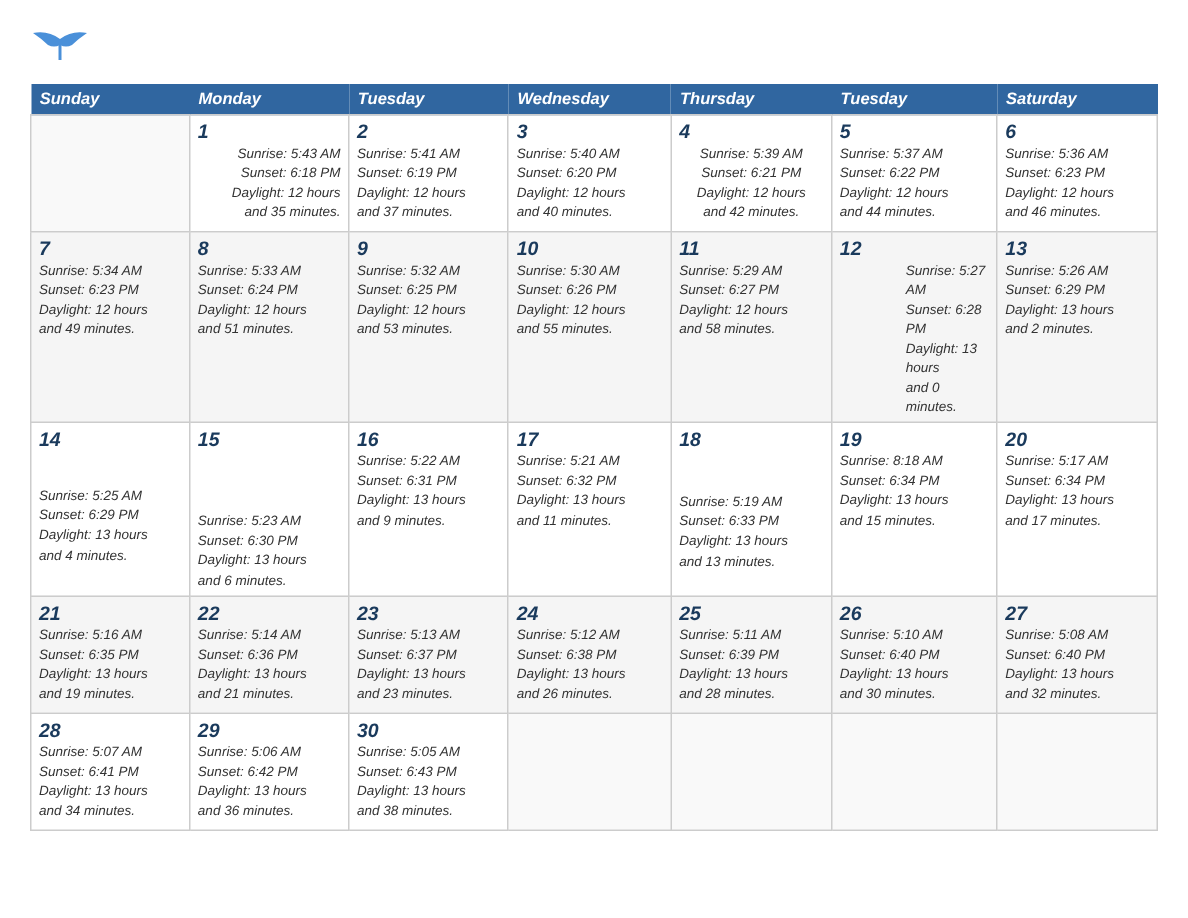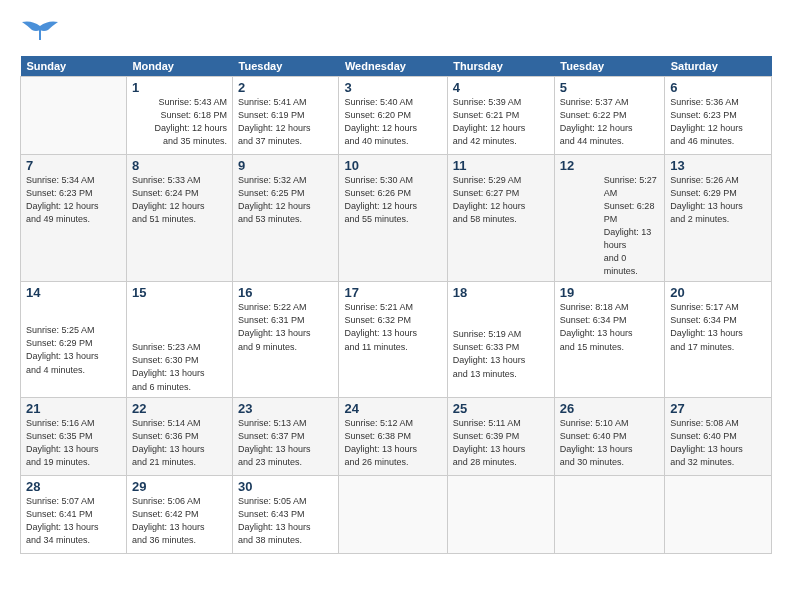--- a/index.html
+++ b/index.html
@@ -6,20 +6,21 @@
     body {
       font-family: Arial, sans-serif;
       background: #fff;
       width: 792px;
       height: 612px;
       overflow: hidden;
     }
     .page {
       width: 792px;
       padding: 18px 20px 10px 20px;
+      font-style: italic;
     }
     .header {
       display: flex;
       justify-content: space-between;
       align-items: flex-start;
       margin-bottom: 8px;
     }
     .logo {
       display: flex;
       flex-direction: column;
@@ -138,21 +139,21 @@
           </td>
           <td>
             <span class="day-num">3</span>
             <div class="day-info" style="white-space: pre-line;">Sunrise: 5:40 AM
 Sunset: 6:20 PM
 Daylight: 12 hours
 and 40 minutes.</div>
           </td>
           <td>
             <span class="day-num">4</span>
-            <div class="day-info" style="white-space: pre-line;">Sunrise: 5:39 AM
+            <div class="day-info" style="white-space: pre-line; text-align: center;">Sunrise: 5:39 AM
 Sunset: 6:21 PM
 Daylight: 12 hours
 and 42 minutes.</div>
           </td>
           <td>
             <span class="day-num">5</span>
             <div class="day-info" style="white-space: pre-line;">Sunrise: 5:37 AM
 Sunset: 6:22 PM
 Daylight: 12 hours
 and 44 minutes.</div>

